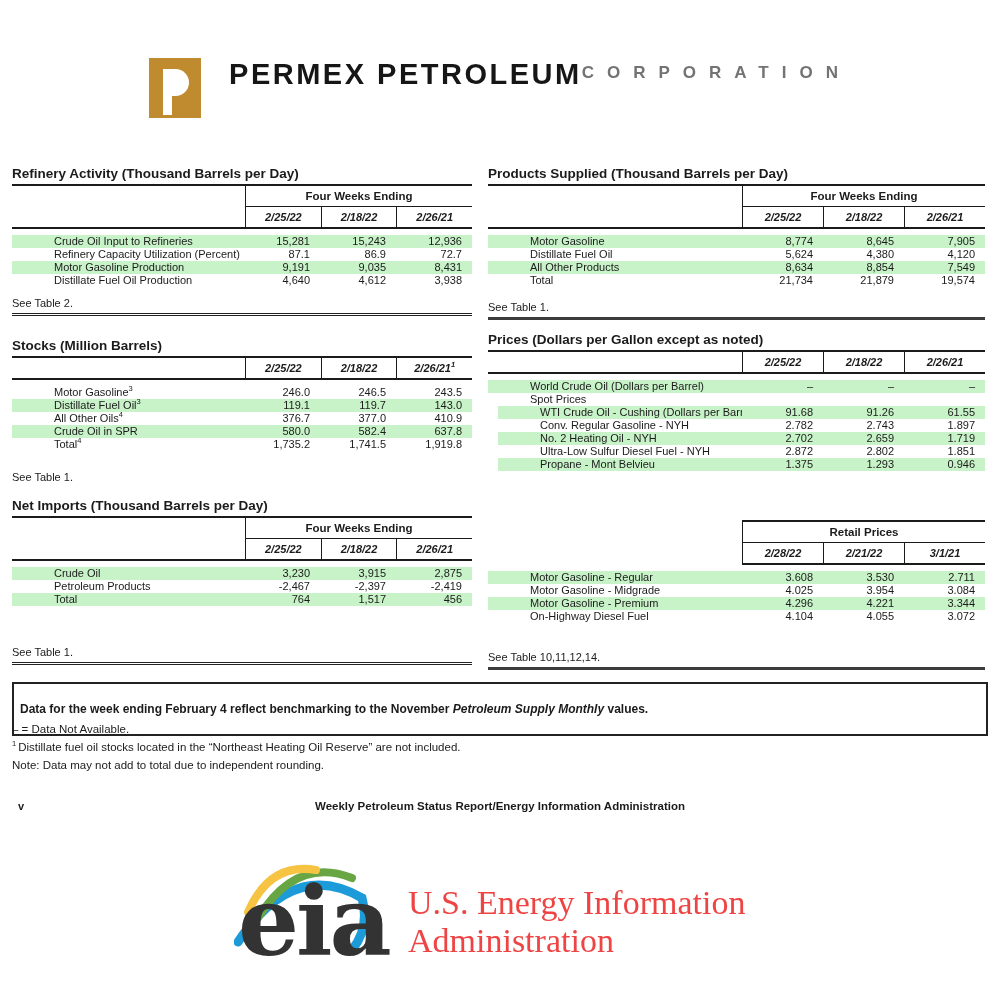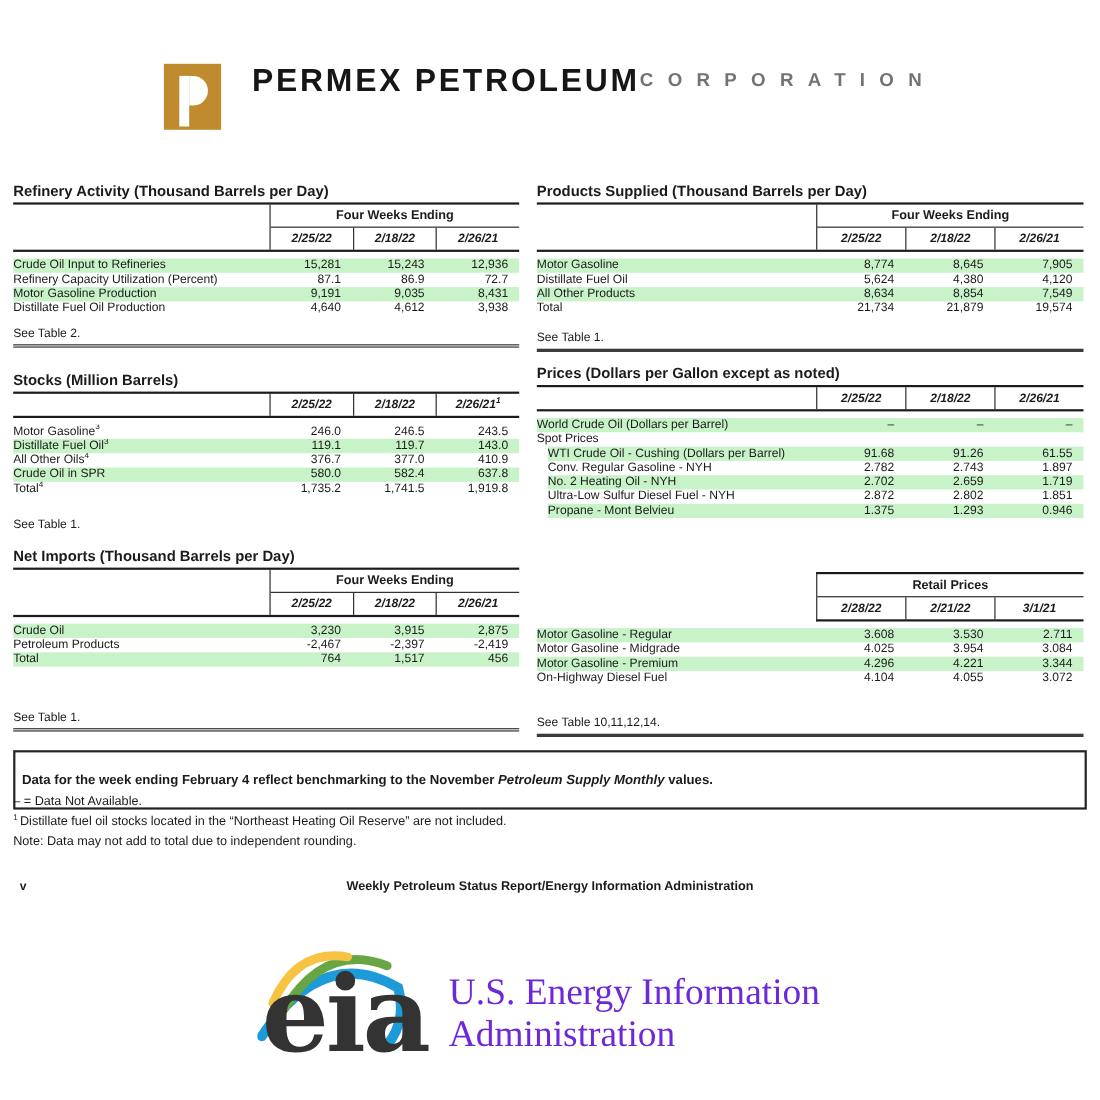--- a/index.html
+++ b/index.html
@@ -26,21 +26,21 @@
   .ttitle{font-weight:bold;font-size:13.5px;margin-bottom:3px;white-space:nowrap;}
   .thead{border-top:2px solid #1b1b1b;border-bottom:2px solid #1b1b1b;}
   .thead .hgroup{margin-left:var(--labelw);border-left:1px solid #1b1b1b;}
   .thead.boxonly{border-top:none;border-bottom:none;}
   .thead.boxonly .hgroup{border-top:2px solid #1b1b1b;border-bottom:2px solid #1b1b1b;}
   .spanhead{font-weight:bold;text-align:center;height:20px;line-height:20px;border-bottom:1px solid #1b1b1b;font-size:11.5px;}
   .dates{display:flex;height:20px;font-style:italic;}
   .dcell{flex:1;text-align:center;line-height:20px;font-weight:bold;font-size:11px;}
   .dcell + .dcell{border-left:1px solid #1b1b1b;}
   .tbody{margin-top:6px;}
-  .trow{display:flex;height:13px;line-height:13px;}
+  .trow{display:flex;height:13px;line-height:13px;padding-left:42px;}
   .trow.hl{background:#c8f3c8;}
   .trow.ind{margin-left:10px;}
   .tlabel{flex:1;white-space:nowrap;overflow:hidden;}
   .tval{width:var(--colw);text-align:right;padding-right:10px;box-sizing:border-box;white-space:nowrap;}
   .tfoot{margin-top:12px;padding-bottom:4px;font-size:11px;}
   #sec-refinery .tfoot{margin-top:10px;border-bottom:3px double #222;}
   #sec-products .tfoot{margin-top:14px;border-bottom:3px solid #3c3c3c;}
   #sec-stocks .tfoot{margin-top:20px;}
   #sec-netimports .tfoot{margin-top:40px;border-bottom:3px double #222;}
   #sec-retail .tfoot{margin-top:28px;border-bottom:3px solid #3c3c3c;}
@@ -48,21 +48,21 @@
   
   #benchmark{position:absolute;left:12px;top:682px;width:960px;border:2px solid #222;padding:18px 6px;font-size:12px;font-weight:bold;}
   #footnotes{position:absolute;left:12px;top:720px;font-size:11.5px;line-height:18px;}
   #footnotes sup{margin-right:2px;}
   #footer-marker{position:absolute;left:18px;top:800px;font-weight:bold;font-size:11px;}
   #footer-title{position:absolute;left:0;top:800px;width:100%;text-align:center;font-weight:bold;font-size:11.5px;}
 
   
   #eia-swoosh{position:absolute;left:234px;top:850px;width:160px;height:118px;}
   #eia-wordmark{position:absolute;left:238px;top:874px;font-family:"DejaVu Serif","Liberation Serif",serif;font-weight:bold;font-size:96px;line-height:1;letter-spacing:-3px;color:#333333;}
-  #eia-org{position:absolute;left:408px;top:884px;font-family:"Liberation Serif","DejaVu Serif",serif;font-size:34px;line-height:1.12;color:#6d28d9;}
+  #eia-org{position:absolute;left:408px;top:884px;font-family:"Liberation Serif","DejaVu Serif",serif;font-size:34px;line-height:1.12;color:#ef4444;}
 </style>
 </head>
 <body>
 
 <div id="brand">
   <div class="brand-icon">
     <div class="pstem"></div>
     <div class="pbowl"></div>
   </div>
   <div class="brand-text">

